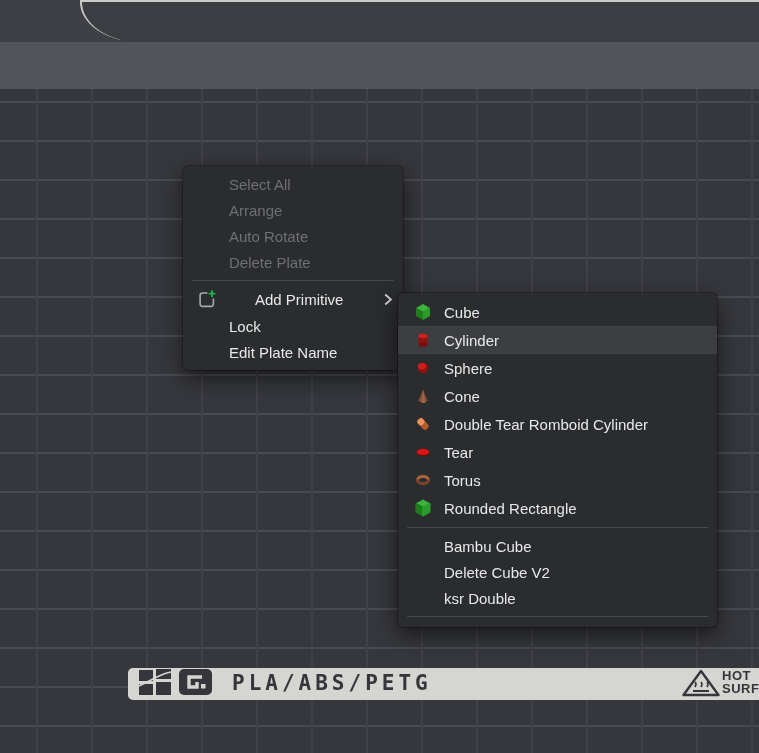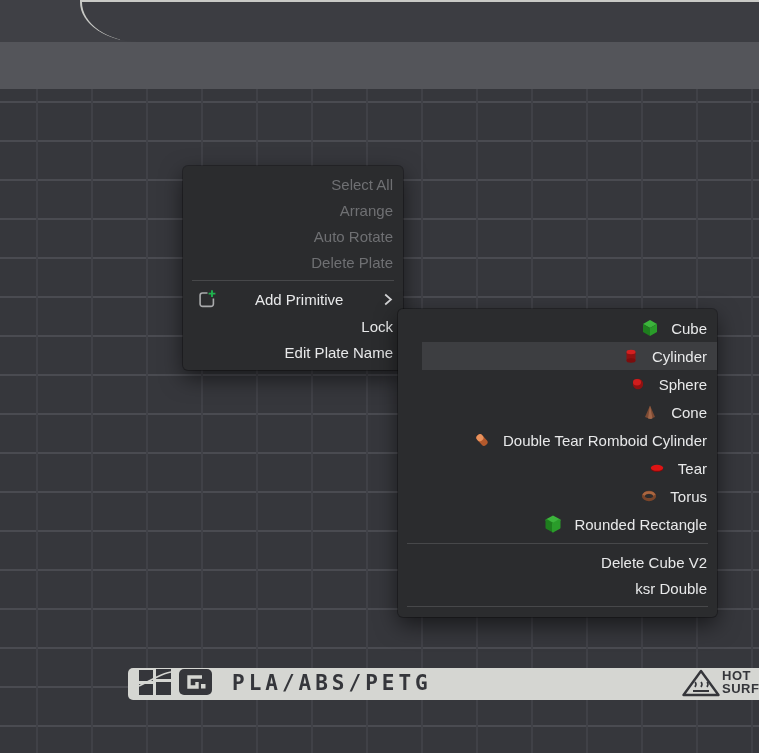--- a/index.html
+++ b/index.html
@@ -50,28 +50,28 @@
     color:#35363b;font-weight:bold;font-size:13px;line-height:13px;
     letter-spacing:0.5px;white-space:nowrap;
   }
   
   .menu{
     position:absolute;background:#2b2c2e;border-radius:5px;padding:5px 0;
     box-shadow:0 8px 22px rgba(0,0,0,0.55), 0 0 0 1px rgba(0,0,0,0.28);
     color:#e8e9ea;font-size:15px;
   }
   .menu-main{left:183px;top:166px;width:220px;z-index:10;}
-  .menu-sub{left:398px;top:309px;width:319px;z-index:11;}
-  .mi{display:flex;align-items:center;height:26px;white-space:nowrap;cursor:default;box-sizing:border-box;justify-content:flex-end;}
+  .menu-sub{left:398px;top:293px;width:319px;z-index:11;}
+  .mi{display:flex;align-items:center;height:26px;white-space:nowrap;cursor:default;box-sizing:border-box;}
   .menu-main .mi{padding:0 10px 0 46px;}
   .menu-main .mi.with-icon{padding-left:8px;height:27px;gap:26px;}
   .menu-sub  .mi{padding:0 10px 0 12px;height:28px;}
   .menu-sub  .mi.small{height:26px;}
   .mi.disabled{color:#6f7073;}
-  .mi.hl{background:#3d3e41;margin-left:24px;}
+  .mi.hl{background:#3d3e41;}
   .ico{width:30px;display:flex;align-items:center;justify-content:center;flex:0 0 auto;}
   .menu-sub .ico{width:26px;margin-right:8px;}
   .menu-main .ico{margin-right:8px;}
   .lbl{flex:0 1 auto;}
   .chev{margin-left:auto;display:flex;align-items:center;}
   .sep{height:1px;background:#47484a;margin:5px 9px;}
 </style>
 </head>
 <body>
 
@@ -234,20 +234,24 @@
           <polygon points="15.5,5.2 9,8.9 9,16.5 15.5,12.8" fill="#2a9c2a" stroke="#2a9c2a" stroke-width="2" stroke-linejoin="round"></polygon>
         </svg>
       </span>
       <span class="lbl">Rounded Rectangle</span>
     </div>
 
     <div class="sep"></div>
 
     <div class="mi small">
       <span class="ico"></span>
+      <span class="lbl">Bambu Cube</span>
+    </div>
+    <div class="mi small">
+      <span class="ico"></span>
       <span class="lbl">Delete Cube V2</span>
     </div>
     <div class="mi small">
       <span class="ico"></span>
       <span class="lbl">ksr Double</span>
     </div>
 
     <div class="sep"></div>
 
 

